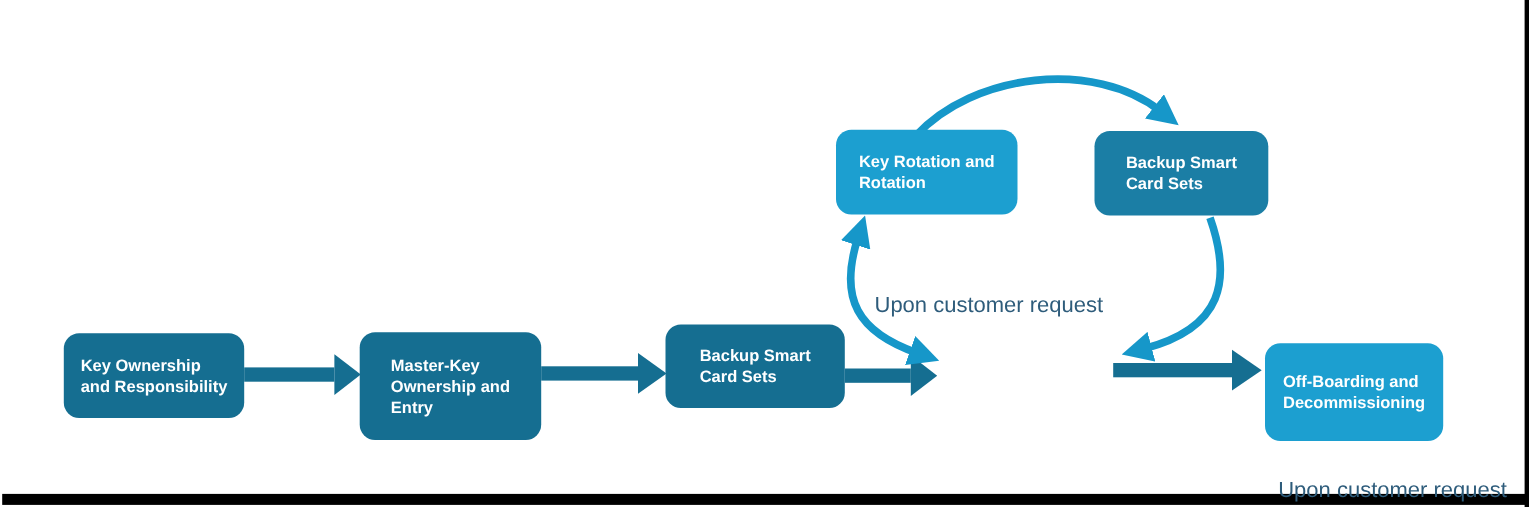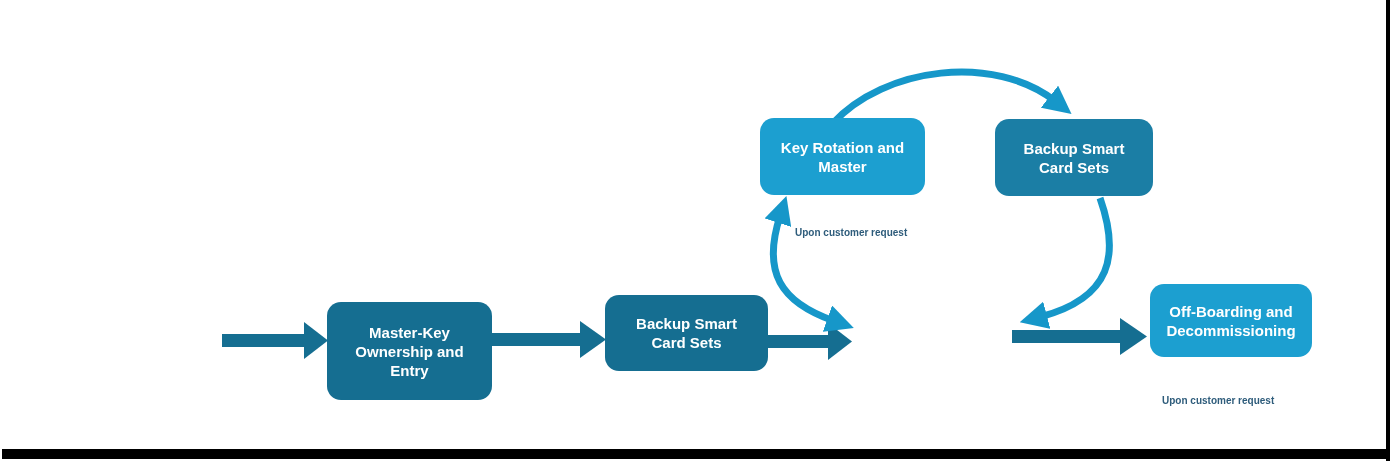--- a/index.html
+++ b/index.html
@@ -11,35 +11,35 @@
     font-family:"Liberation Sans", sans-serif;
   }
   .arrow-layer{position:absolute;left:0;top:0;width:1390px;height:461px;}
   .box{
     position:absolute;
     border-radius:14px;
     color:#ffffff;
     display:flex;
     align-items:center;
     justify-content:center;
-    text-align:center;
     font-size:15px;
     font-weight:600;
     line-height:19px;
   }
   .box--dark{background:#156E91;}
   .box--medium{background:#1B7EA5;}
   .box--light{background:#1C9FD0;}
   .line{display:block;}
   .note{
     position:absolute;
-    font-size:10px;
-    font-weight:700;
+    font-size:20px;
+    font-weight:400;
     color:#2E5C7B;
     white-space:nowrap;
+    margin-top:40px;
   }
 </style>
 </head>
 <body>
 
 <div class="stage">
 
   <svg class="arrow-layer" width="1390" height="461" viewBox="0 0 1390 461" xmlns="http://www.w3.org/2000/svg">
     <defs>
       <marker id="ah" orient="auto" markerWidth="4" markerHeight="4" refX="1" refY="2">
@@ -68,48 +68,54 @@
     </g>
 
     <path d="M 832 124 C 885 66, 995 54, 1055 101" fill="none" stroke="#1697C9" stroke-width="7" marker-end="url(#ah)"></path>
     <path d="M 1100 198 C 1120 255, 1112 298, 1040 317" fill="none" stroke="#1697C9" stroke-width="7" marker-end="url(#ah)"></path>
     <path d="M 834 321 C 780 302, 762 272, 780 216" fill="none" stroke="#1697C9" stroke-width="7" marker-start="url(#ahrev)" marker-end="url(#ah)"></path>
 
     <rect x="2" y="449" width="1388" height="10" fill="#000000"></rect>
     <rect x="1386" y="0" width="4" height="461" fill="#000000"></rect>
   </svg>
 
+  <div class="box box--dark" style="left:58px;top:303px;width:164px;height:77px">
+    <div>
+      <span class="line">Key Ownership</span>
+      <span class="line">and Responsibility</span>
+    </div>
+  </div>
 
   <div class="box box--dark" style="left:327px;top:302px;width:165px;height:98px">
     <div>
       <span class="line">Master-Key</span>
       <span class="line">Ownership and</span>
       <span class="line">Entry</span>
     </div>
   </div>
 
   <div class="box box--dark" style="left:605px;top:295px;width:163px;height:76px">
     <div>
       <span class="line">Backup Smart</span>
       <span class="line">Card Sets</span>
     </div>
   </div>
 
 
-  <div class="box box--light" style="left:1150px;top:284px;width:162px;height:73px">
+  <div class="box box--light" style="left:1150px;top:312px;width:162px;height:89px">
     <div>
       <span class="line">Off-Boarding and</span>
       <span class="line">Decommissioning</span>
     </div>
   </div>
 
   <div class="box box--light" style="left:760px;top:118px;width:165px;height:77px">
     <div>
       <span class="line">Key Rotation and</span>
-      <span class="line">Master</span>
+      <span class="line">Rotation</span>
     </div>
   </div>
 
   <div class="box box--medium" style="left:995px;top:119px;width:158px;height:77px">
     <div>
       <span class="line">Backup Smart</span>
       <span class="line">Card Sets</span>
     </div>
   </div>
 

